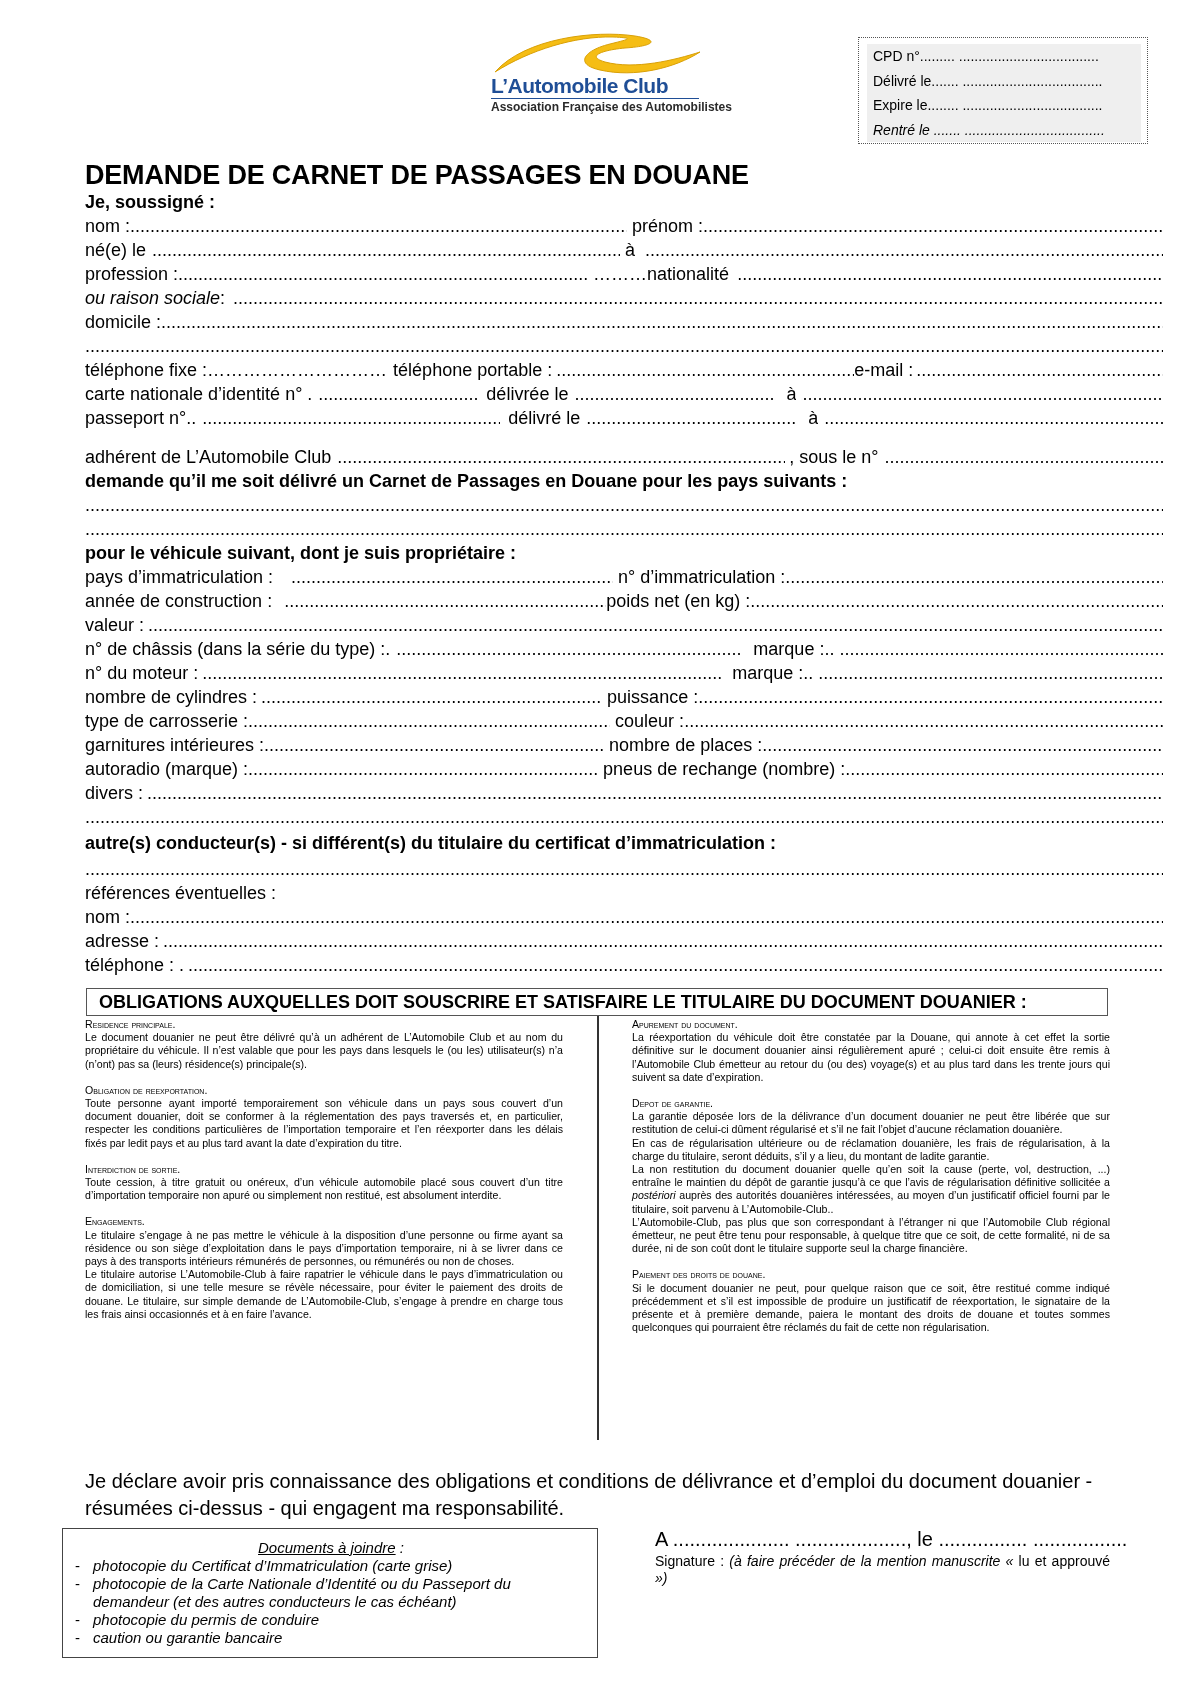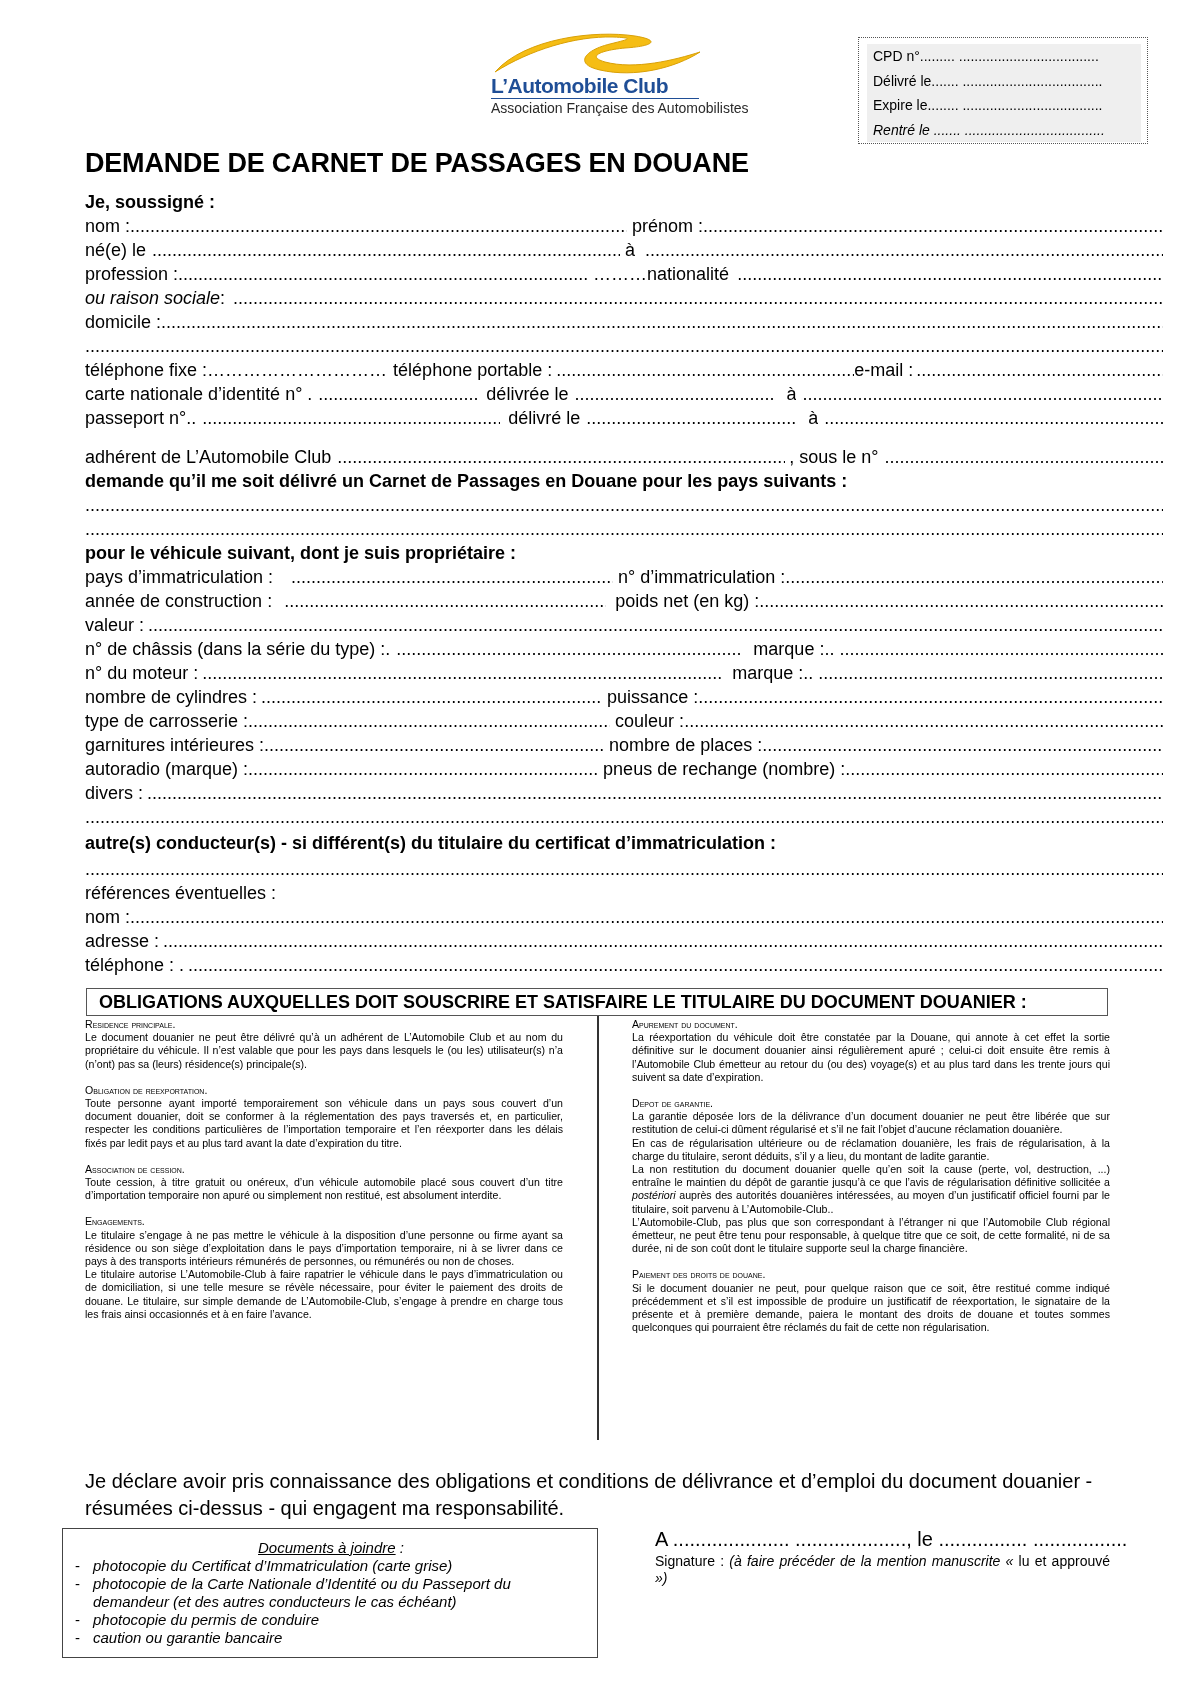--- a/index.html
+++ b/index.html
@@ -4,30 +4,30 @@
 <style>
   * { box-sizing: border-box; margin: 0; padding: 0; }
   html, body { width: 1191px; height: 1684px; background: #ffffff; }
   body { position: relative; font-family: "Liberation Sans", sans-serif; color: #000; overflow: hidden; }
 
   
   .logo { position: absolute; left: 485px; top: 28px; width: 230px; height: 85px; }
   .logo svg { position: absolute; left: 0; top: 0; }
   .logo-name { position: absolute; left: 6px; top: 46px; font-weight: bold; font-size: 21px; color: #1f4e96; letter-spacing: -0.5px; white-space: nowrap; }
   .logo-line { position: absolute; left: 6px; top: 70px; width: 208px; height: 1px; background: #1f4e96; }
-  .logo-sub { position: absolute; left: 6px; top: 72px; font-weight: normal; font-size: 14px; color: #2a2a2a; white-space: nowrap; }
+  .logo-sub { position: absolute; left: 6px; top: 72px; font-weight: bold; font-size: 12px; color: #2a2a2a; white-space: nowrap; }
 
   
   .office-box { position: absolute; left: 858px; top: 37px; width: 290px; height: 107px; border: 1.5px dotted #555; }
   .office-inner { position: absolute; left: 8px; top: 6px; width: 274px; background: #efefef; }
   .office-row { height: 24.5px; font-size: 14px; line-height: 24.5px; padding-left: 6px; white-space: nowrap; overflow: hidden; }
   .office-row.italic { font-style: italic; }
 
   
-  .title { position: absolute; left: 85px; top: 148px; font-weight: bold; font-size: 27px; letter-spacing: -0.2px; white-space: nowrap; }
+  .title { position: absolute; left: 85px; top: 160px; font-weight: bold; font-size: 27px; letter-spacing: -0.2px; white-space: nowrap; }
   .line { position: absolute; left: 85px; width: 1078px; font-size: 18px; height: 24px; line-height: 24px; white-space: nowrap; overflow: hidden; display: flex; }
   .line.bold { font-weight: bold; }
   .seg { white-space: nowrap; overflow: hidden; }
   .dots { flex: 1; overflow: hidden; white-space: nowrap; letter-spacing: 0px; }
   .it { font-style: italic; }
 
   
   .oblig-header { position: absolute; left: 86px; top: 988px; width: 1022px; height: 28px; border: 1.5px solid #555; font-weight: bold; font-size: 18px; line-height: 26px; padding-left: 12px; white-space: nowrap; }
   .col { position: absolute; top: 1018px; font-size: 10.6px; line-height: 13.2px; text-align: justify; }
   .col.left { left: 85px; width: 478px; }
@@ -150,21 +150,21 @@
 
 <div class="line" style="top:565px">
   <span class="seg" style="margin-right:18px">pays d’immatriculation :</span>
     <span class="dots" style="flex:0 0 322px">................................................................................................................................................................................................................................................................................................................................................................................................................</span>
   <span class="seg" style="margin-left:5px">n° d’immatriculation :</span>
     <span class="dots">................................................................................................................................................................................................................................................................................................................................................................................................................</span>
 </div>
 <div class="line" style="top:589px">
   <span class="seg" style="margin-right:12px">année de construction :</span>
     <span class="dots" style="flex:0 0 322px">................................................................................................................................................................................................................................................................................................................................................................................................................</span>
-  <span class="seg" style="margin-left:9px">poids net (en kg) :</span>
+  <span class="seg" style="margin-left:0">poids net (en kg) :</span>
     <span class="dots">................................................................................................................................................................................................................................................................................................................................................................................................................</span>
 </div>
 <div class="line" style="top:613px">
   <span class="seg" style="margin-right:4px">valeur :</span>
     <span class="dots">................................................................................................................................................................................................................................................................................................................................................................................................................</span>
 </div>
 <div class="line" style="top:637px">
   <span class="seg" style="margin-right:6px">n° de châssis (dans la série du type) :.</span>
     <span class="dots" style="flex:0 0 347px">................................................................................................................................................................................................................................................................................................................................................................................................................</span>
   <span class="seg" style="margin:0 5px 0 10px">marque :..</span>
@@ -234,21 +234,21 @@
 <div class="col left" id="oblig-left">
     <div class="sec">
       <div class="sec-title">Residence principale.</div>
       <div class="para">Le document douanier ne peut être délivré qu’à un adhérent de L’Automobile Club et au nom du propriétaire du véhicule. Il n’est valable que pour les pays dans lesquels le (ou les) utilisateur(s) n’a (n’ont) pas sa (leurs) résidence(s) principale(s).</div>
     </div>
     <div class="sec">
       <div class="sec-title">Obligation de reexportation.</div>
       <div class="para">Toute personne ayant importé temporairement son véhicule dans un pays sous couvert d’un document douanier, doit se conformer à la réglementation des pays traversés et, en particulier, respecter les conditions particulières de l’importation temporaire et l’en réexporter dans les délais fixés par ledit pays et au plus tard avant la date d’expiration du titre.</div>
     </div>
     <div class="sec">
-      <div class="sec-title">Association de cession.</div>
+      <div class="sec-title">Interdiction de sortie.</div>
       <div class="para">Toute cession, à titre gratuit ou onéreux, d’un véhicule automobile placé sous couvert d’un titre d’importation temporaire non apuré ou simplement non restitué, est absolument interdite.</div>
     </div>
     <div class="sec">
       <div class="sec-title">Engagements.</div>
       <div class="para">Le titulaire s’engage à ne pas mettre le véhicule à la disposition d’une personne ou firme ayant sa résidence ou son siège d’exploitation dans le pays d’importation temporaire, ni à se livrer dans ce pays à des transports intérieurs rémunérés de personnes, ou rémunérés ou non de choses.</div>
       <div class="para">Le titulaire autorise L’Automobile-Club à faire rapatrier le véhicule dans le pays d’immatriculation ou de domiciliation, si une telle mesure se révèle nécessaire, pour éviter le paiement des droits de douane. Le titulaire, sur simple demande de L’Automobile-Club, s’engage à prendre en charge tous les frais ainsi occasionnés et à en faire l’avance.</div>
     </div>
   </div>
 <div class="col-divider"></div>
 <div class="col right" id="oblig-right">

